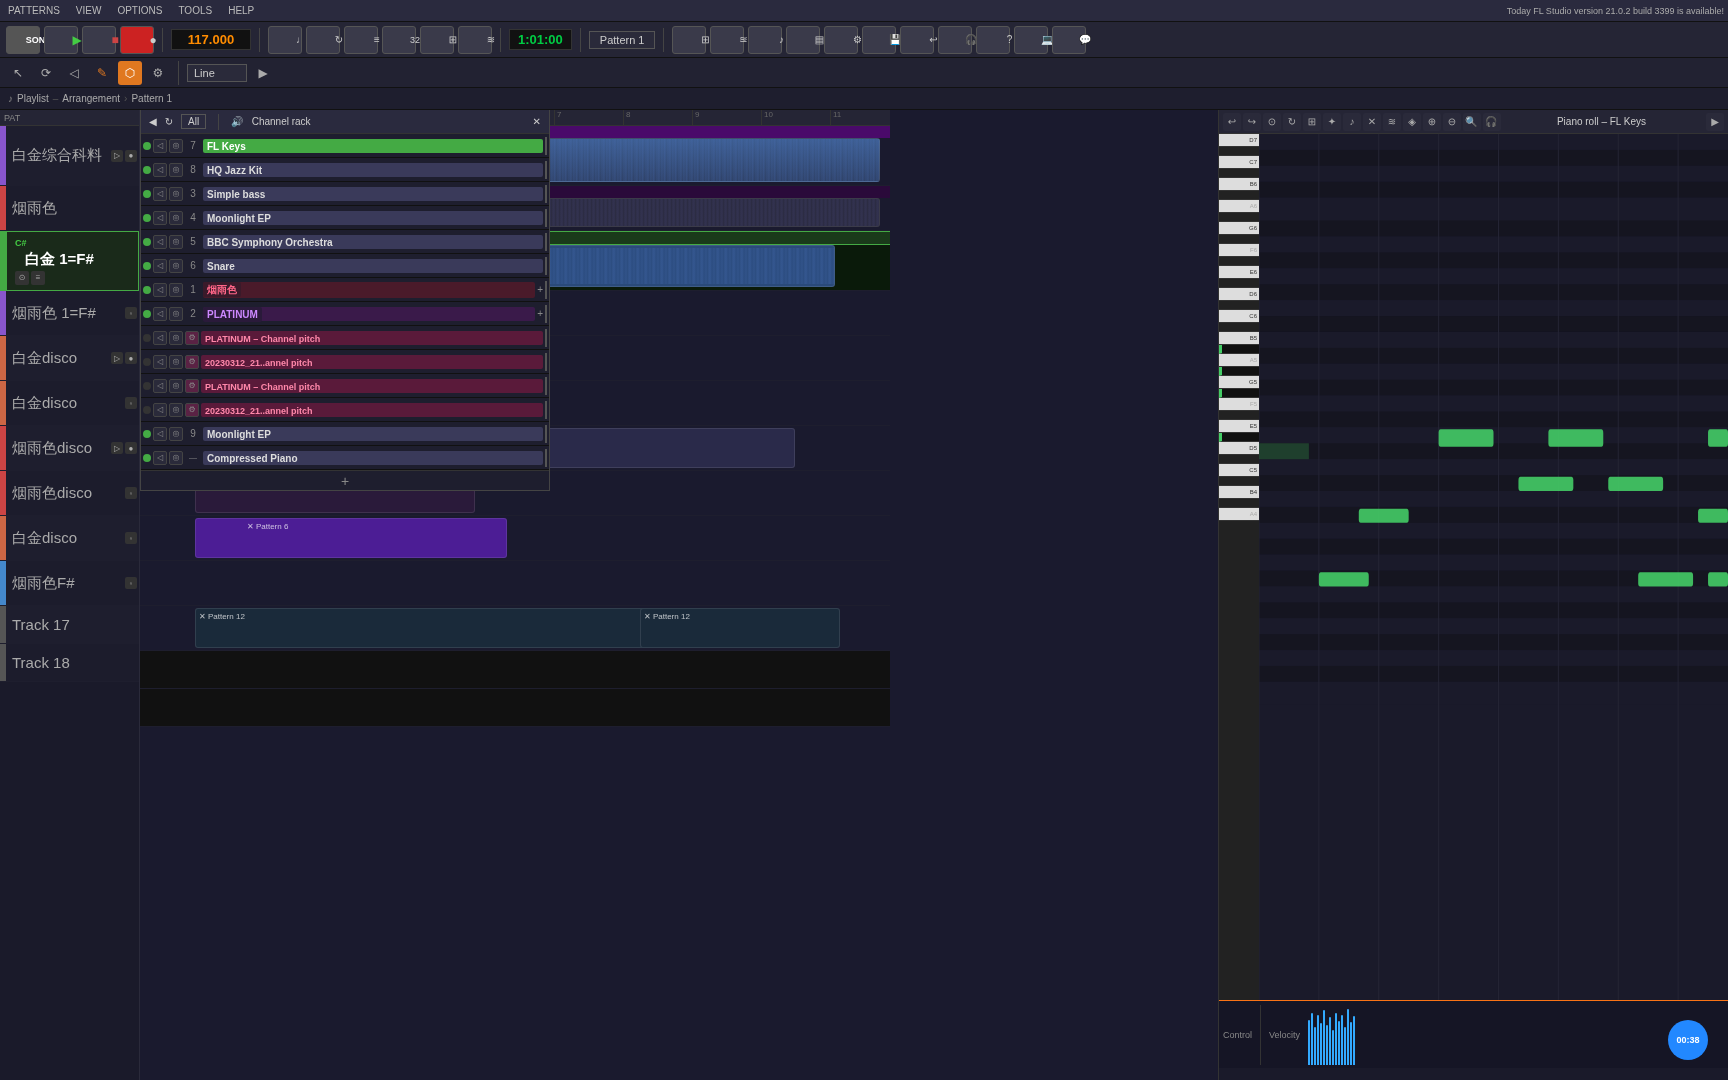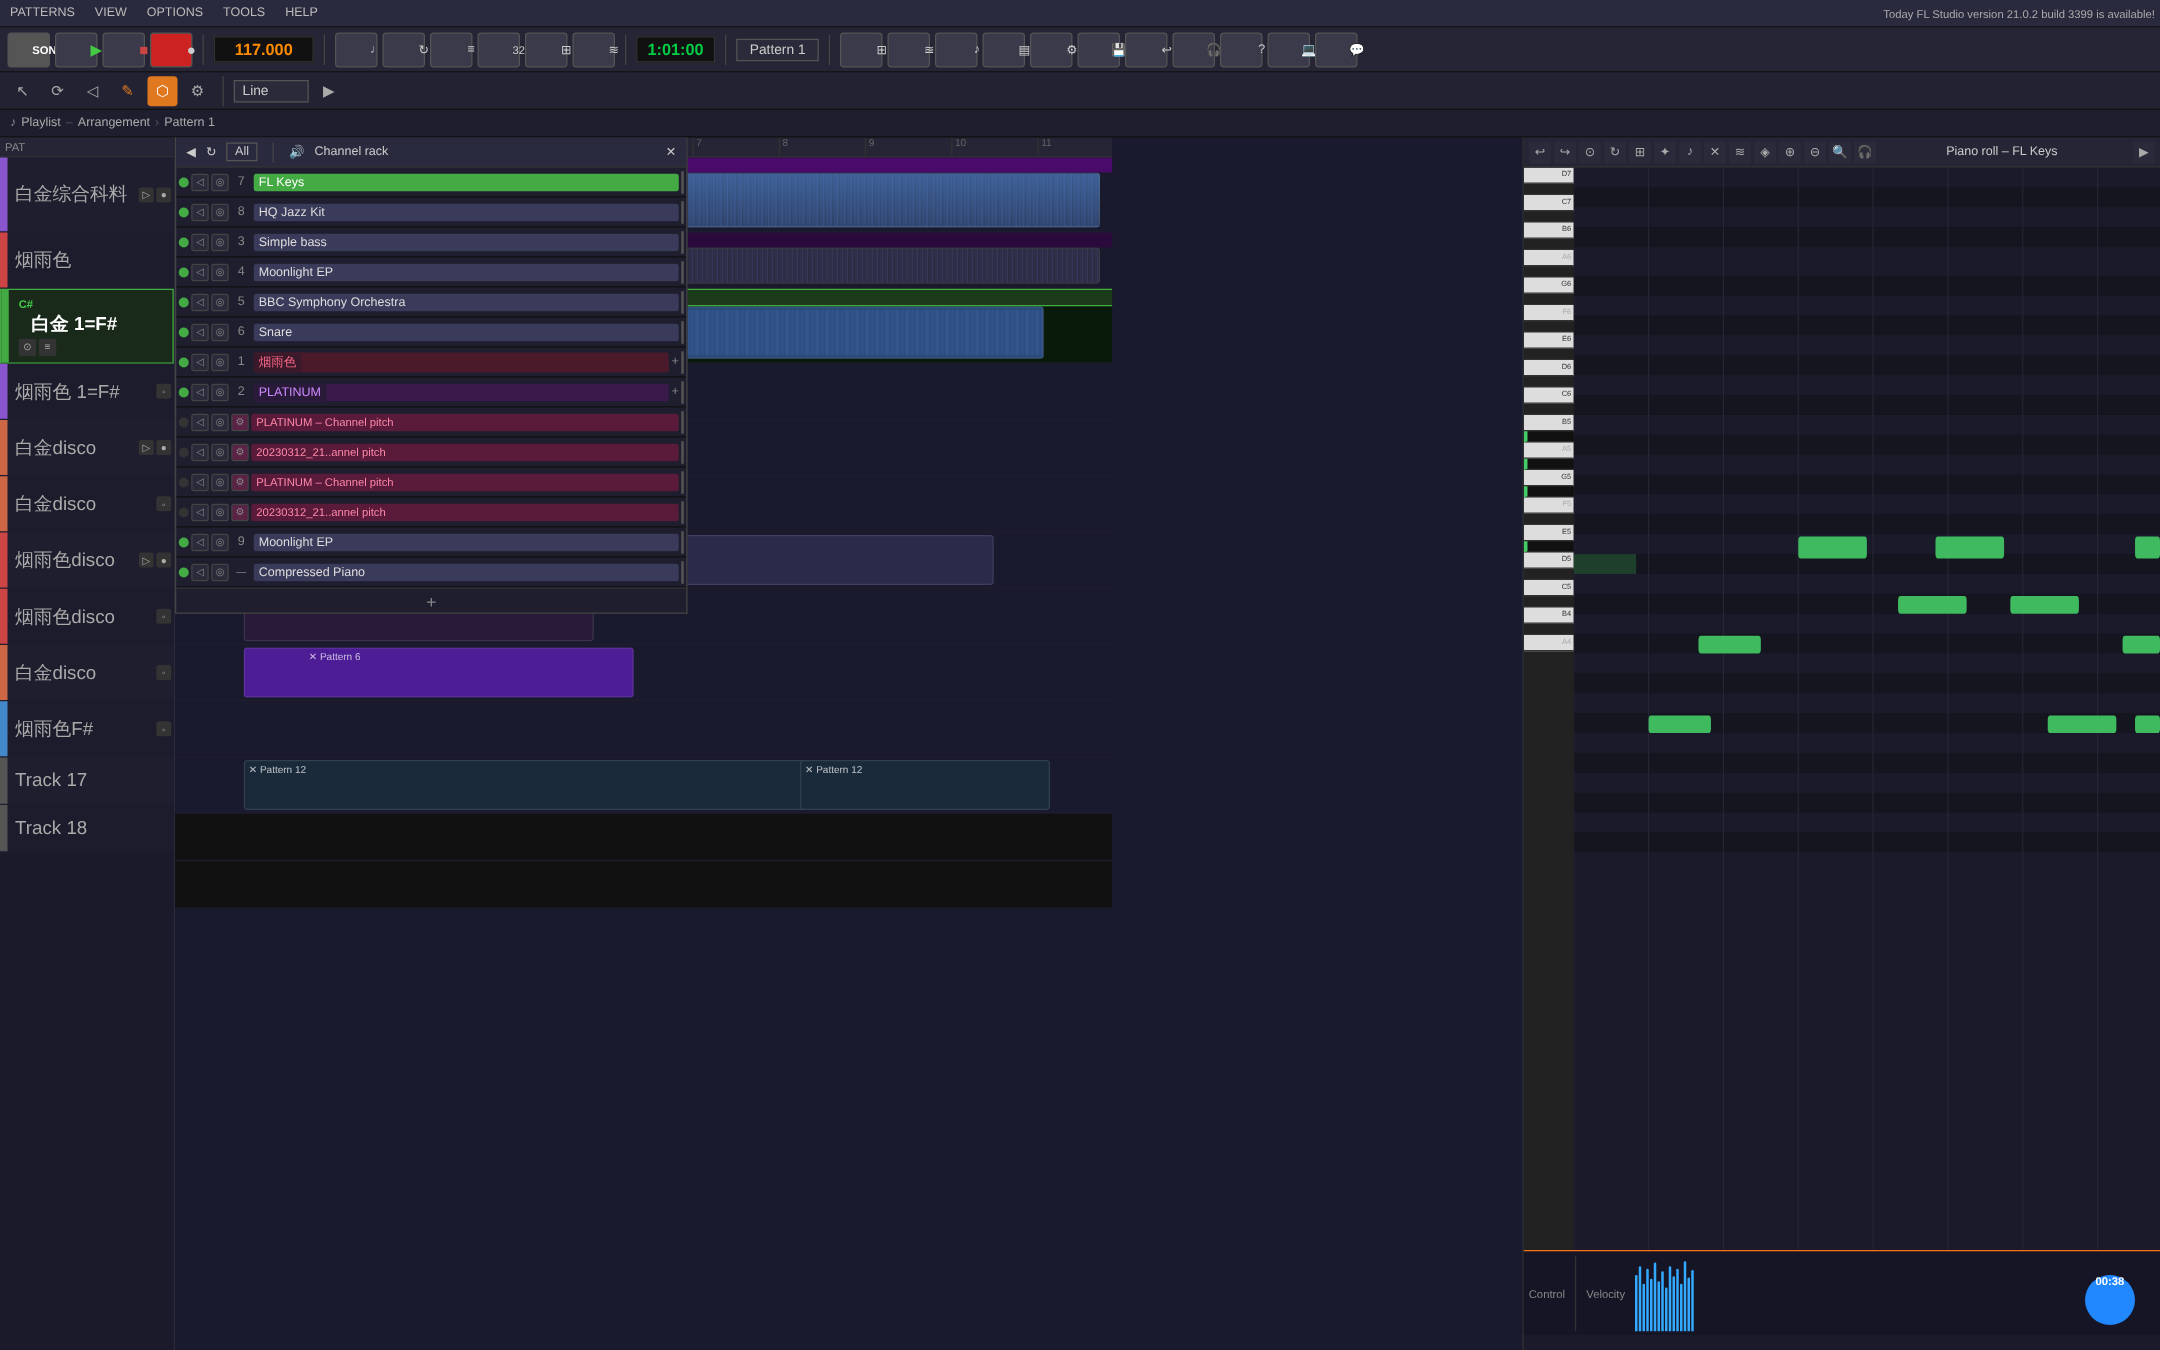--- a/index.html
+++ b/index.html
@@ -273,20 +273,21 @@
     }
     .ch-name {
       flex: 1;
       font-size: 10px;
       color: #ddd;
       padding: 2px 4px;
       white-space: nowrap;
       overflow: hidden;
       text-overflow: ellipsis;
       text-align: center;
+      font-weight: bold;
     }
     .ch-name.pink { color: #ff6688; background: #3a1a2a; border-radius: 2px; }
     .ch-name.purple { color: #cc88ff; background: #2a1a3a; border-radius: 2px; }
     .ch-vol-bar {
       width: 2px;
       height: 18px;
       background: #555;
       flex-shrink: 0;
     }
     .ch-plus {
@@ -433,20 +434,21 @@
     
     .status-circle {
       position: fixed;
       bottom: 20px;
       right: 20px;
       width: 40px;
       height: 40px;
       border-radius: 50%;
       background: #2288ff;
       display: flex;
+      align-items: center;
       justify-content: center;
       font-size: 9px;
       color: #fff;
       font-weight: bold;
       z-index: 100;
     }
 
     
     .mini-wave {
       display: inline-block;

